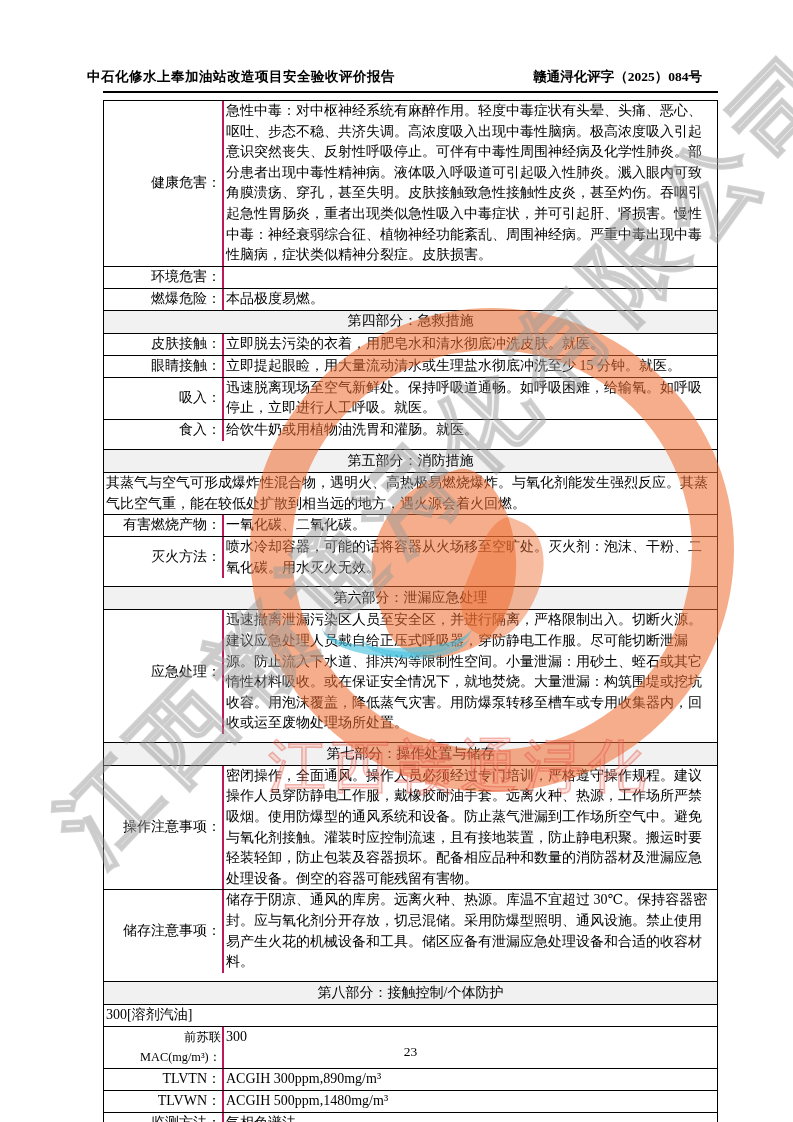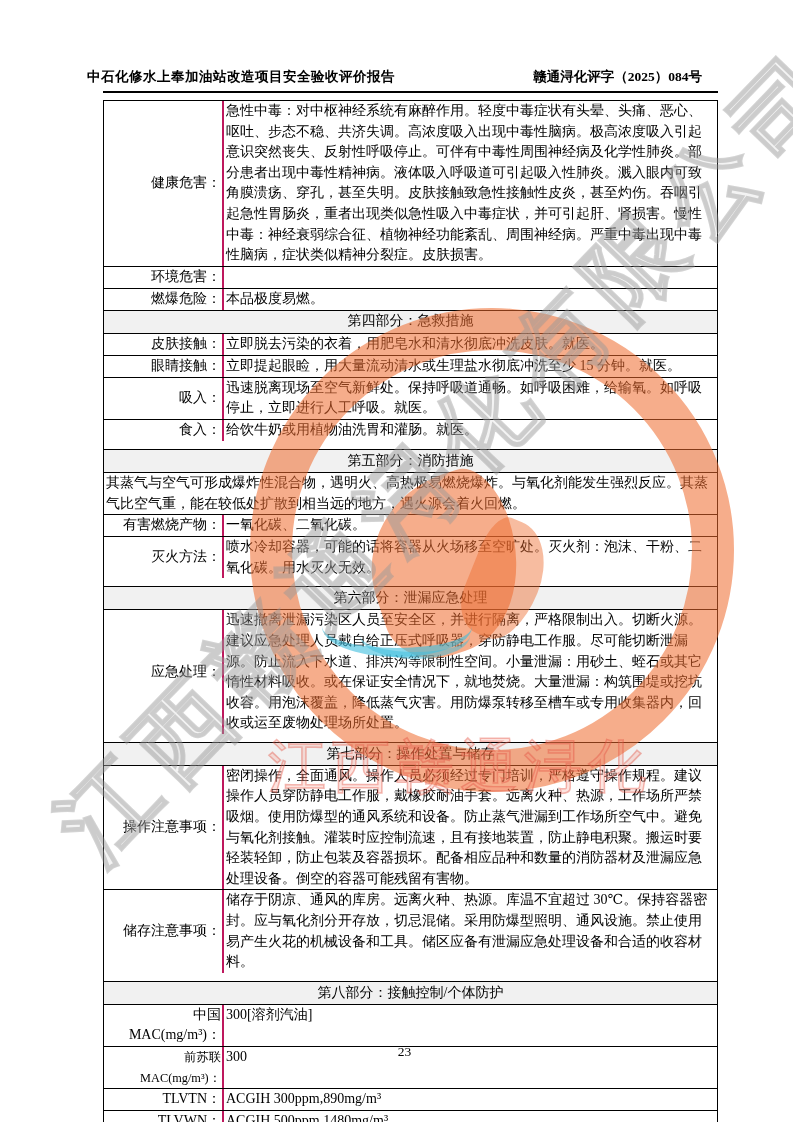--- a/index.html
+++ b/index.html
@@ -32,21 +32,21 @@
     text-align:right;padding:0 1px;box-sizing:border-box;
   }
   .cell.label.small{font-size:12.3px;}
   .cell.value{flex:1;padding:0 2px;box-sizing:border-box;word-break:break-all;}
   .row.section{
     display:flex;align-items:center;justify-content:center;
     background:#f1f1f1;text-align:center;min-height:22px;
   }
   .row.section.bold{font-weight:400;margin-top:8px;}
   .page-number{
-    position:absolute;left:97px;top:1044px;width:615px;
+    position:absolute;left:103px;top:1044px;width:615px;
     text-align:center;font-size:13.5px;
   }
   
   .watermark{position:absolute;left:0;top:0;width:793px;height:1122px;pointer-events:none;}
   .wm-ring{
     position:absolute;left:250px;top:308px;width:400px;height:400px;
     border:42px solid rgba(238,106,44,0.55);border-radius:50%;
   }
   .wm-blob{
     position:absolute;left:370px;top:478px;width:150px;height:175px;
@@ -152,21 +152,20 @@
       <div class="cell value">密闭操作，全面通风。操作人员必须经过专门培训，严格遵守操作规程。建议操作人员穿防静电工作服，戴橡胶耐油手套。远离火种、热源，工作场所严禁吸烟。使用防爆型的通风系统和设备。防止蒸气泄漏到工作场所空气中。避免与氧化剂接触。灌装时应控制流速，且有接地装置，防止静电积聚。搬运时要轻装轻卸，防止包装及容器损坏。配备相应品种和数量的消防器材及泄漏应急处理设备。倒空的容器可能残留有害物。</div>
     </div>
     <div class="row">
       <div class="cell label">储存注意事项：</div>
       <div class="cell value">储存于阴凉、通风的库房。远离火种、热源。库温不宜超过 30℃。保持容器密封。应与氧化剂分开存放，切忌混储。采用防爆型照明、通风设施。禁止使用易产生火花的机械设备和工具。储区应备有泄漏应急处理设备和合适的收容材料。</div>
     </div>
     <div class="row section bold">
       <span>第八部分：接触控制/个体防护</span>
     </div>
     <div class="row">
-      <div class="cell label">中国 MAC(mg/m³)：</div>
       <div class="cell value">300[溶剂汽油]</div>
     </div>
     <div class="row">
       <div class="cell label small">前苏联 MAC(mg/m³)：</div>
       <div class="cell value">300</div>
     </div>
     <div class="row">
       <div class="cell label">TLVTN：</div>
       <div class="cell value">ACGIH 300ppm,890mg/m³</div>
     </div>

